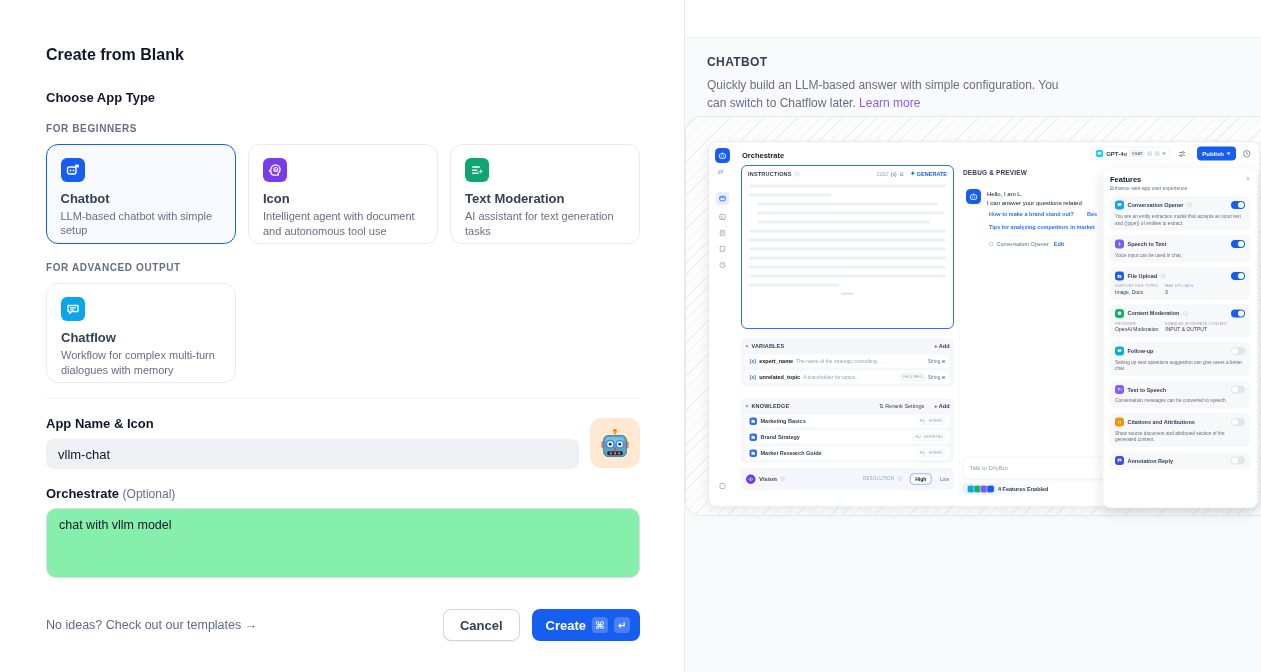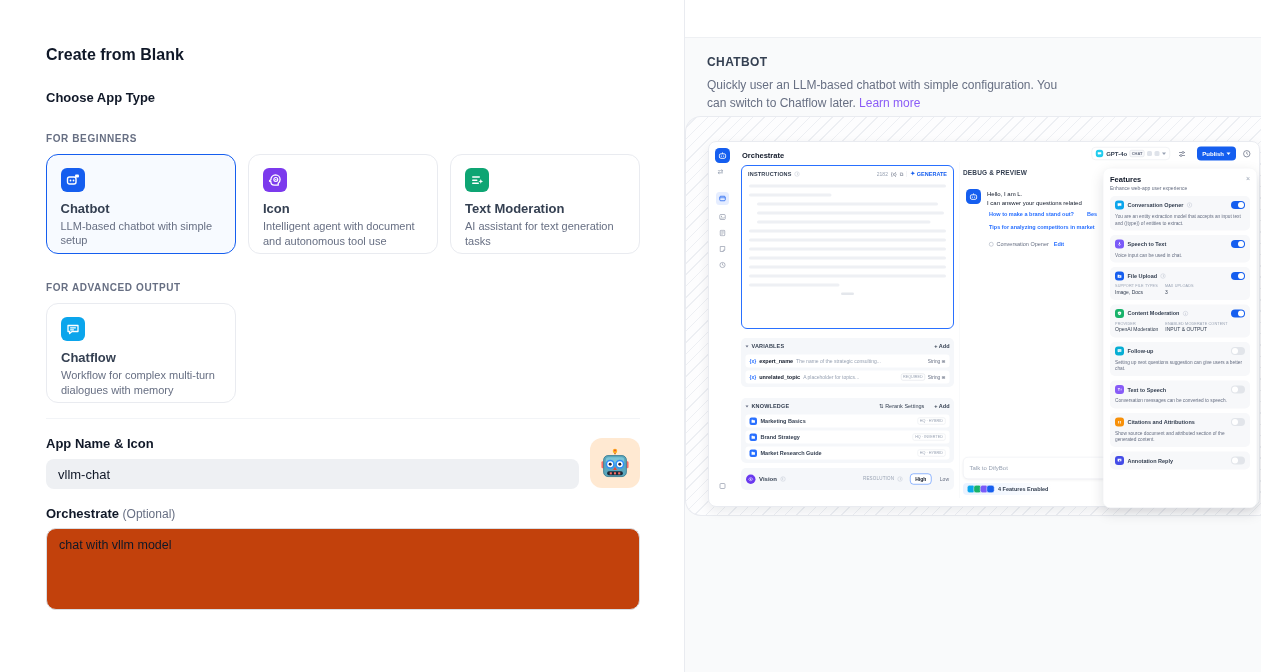--- a/index.html
+++ b/index.html
@@ -3,34 +3,34 @@
 <meta charset="utf-8">
 <style>
   * { margin:0; padding:0; box-sizing:border-box; }
   html,body { width:1261px; height:672px; overflow:hidden; }
   body { font-family:"Liberation Sans", sans-serif; background:#fff; position:relative; color:#101828; }
 
   
   .modal { position:absolute; left:0; top:0; width:684px; height:672px; background:#fff; padding:46px 44px 0 46px; }
   .modal-title { font-size:16px; font-weight:700; color:#101828; }
   .choose-label { margin-top:26px; font-size:13px; font-weight:700; color:#101828; }
-  .group-label { margin-top:28px; font-size:10px; font-weight:600; letter-spacing:.6px; color:#676f83; }
+  .group-label { margin-top:18px; font-size:10px; font-weight:600; letter-spacing:.6px; color:#676f83; }
   .cards { margin-top:10px; display:grid; grid-template-columns:repeat(3,1fr); gap:12px; }
   .card { background:#fff; border:1px solid #e9ebf0; border-radius:12px; padding:13px 14px; height:100px; cursor:pointer; }
   .card.sel { border:1.5px solid #155eef; background:#f7faff; padding:12.5px 13.5px; }
   .app-icon { width:24px; height:24px; border-radius:6px; display:flex; align-items:center; justify-content:center; }
   .card-title { margin-top:9px; font-size:13px; font-weight:700; color:#354052; }
   .card-desc { margin-top:3px; font-size:11px; line-height:1.32; color:#676f83; }
   .hr { margin-top:15px; border-top:1px solid #f2f4f7; }
   .field-label { margin-top:17px; font-size:13px; font-weight:700; color:#101828; }
   .optional { font-weight:400; font-size:12px; color:#676f83; }
   .name-row { position:relative; margin-top:8px; width:594px; }
   .name-input { width:533px; height:30px; background:#eef0f3; border:none; outline:none; border-radius:8px; padding:0 12px; font-size:13px; color:#101828; font-family:inherit; }
   .emoji-box { position:absolute; right:0; top:-21px; width:50px; height:50px; border-radius:12px; background:#ffe9d2; display:flex; align-items:center; justify-content:center; cursor:pointer; }
-  .desc-box { margin-top:7px; width:594px; height:82px; border:1px solid #d9dde3; border-radius:10px; background:#c2410c; padding:8px 12px; font-size:12.5px; color:#101828; font-family:inherit; resize:none; outline:none; line-height:1.4; }
+  .desc-box { margin-top:7px; width:594px; height:70px; border:1px solid #d9dde3; border-radius:10px; background:#86efac; padding:8px 12px; font-size:12.5px; color:#101828; font-family:inherit; resize:none; outline:none; line-height:1.4; }
   .modal-footer { margin-top:27px; width:594px; display:flex; align-items:center; justify-content:space-between; }
   .templates-hint { font-size:12.5px; color:#5d6b82; cursor:pointer; }
   .btns { display:flex; gap:12px; }
   .btn-cancel { height:32px; padding:0 16px; background:#fff; border:1px solid #d0d5dd; border-radius:8px; font-size:13px; font-weight:600; color:#354052; display:flex; align-items:center; cursor:pointer; box-shadow:0 1px 2px rgba(16,24,40,.05); font-family:inherit; }
   .btn-create { height:32px; padding:0 10px 0 14px; background:#155eef; border:none; border-radius:8px; font-size:13px; font-weight:700; color:#fff; display:flex; align-items:center; gap:4px; cursor:pointer; font-family:inherit; }
   .key { display:inline-flex; align-items:center; justify-content:center; min-width:16px; height:16px; border-radius:4px; background:rgba(255,255,255,.22); font-size:10px; font-family:"DejaVu Sans",sans-serif; margin-left:2px; }
 
   
   .right { position:absolute; left:684px; top:0; width:577px; height:672px; background:#f9fafb; border-left:1px solid #e9ebf0; }
   .right-topstrip { height:38px; background:#fff; border-bottom:1px solid #eef0f3; }
@@ -217,27 +217,41 @@
       </svg>
     </div>
   </div>
 
   <div class="field-label">
     <span>Orchestrate</span>
     <span class="optional">(Optional)</span>
   </div>
   <textarea class="desc-box" style="">chat with vllm model</textarea>
 
+  <div class="modal-footer">
+    <div class="templates-hint">
+      <span>No ideas? Check out our templates</span>
+      <span>→</span>
+    </div>
+    <div class="btns">
+      <button class="btn-cancel">Cancel</button>
+      <button class="btn-create">
+        <span>Create</span>
+        <span class="key">⌘</span>
+        <span class="key">↵</span>
+      </button>
+    </div>
+  </div>
 </div>
 
 <div class="right">
   <div class="right-topstrip"></div>
   <div class="panel-heading">CHATBOT</div>
   <div class="panel-desc">
-    <span>Quickly user an LLM-based chatbot with simple configuration. You can switch to Chatflow later.</span>
+    <span>Quickly build an LLM-based answer with simple configuration. You can switch to Chatflow later.</span>
     <span class="learn-more">Learn more</span>
   </div>
 
   <div class="stage">
     <div class="mini-frame">
       <div class="mini">
 
         <div class="rail">
           <div class="rail-avatar">
             <svg width="18" height="18" viewBox="0 0 16 16">

